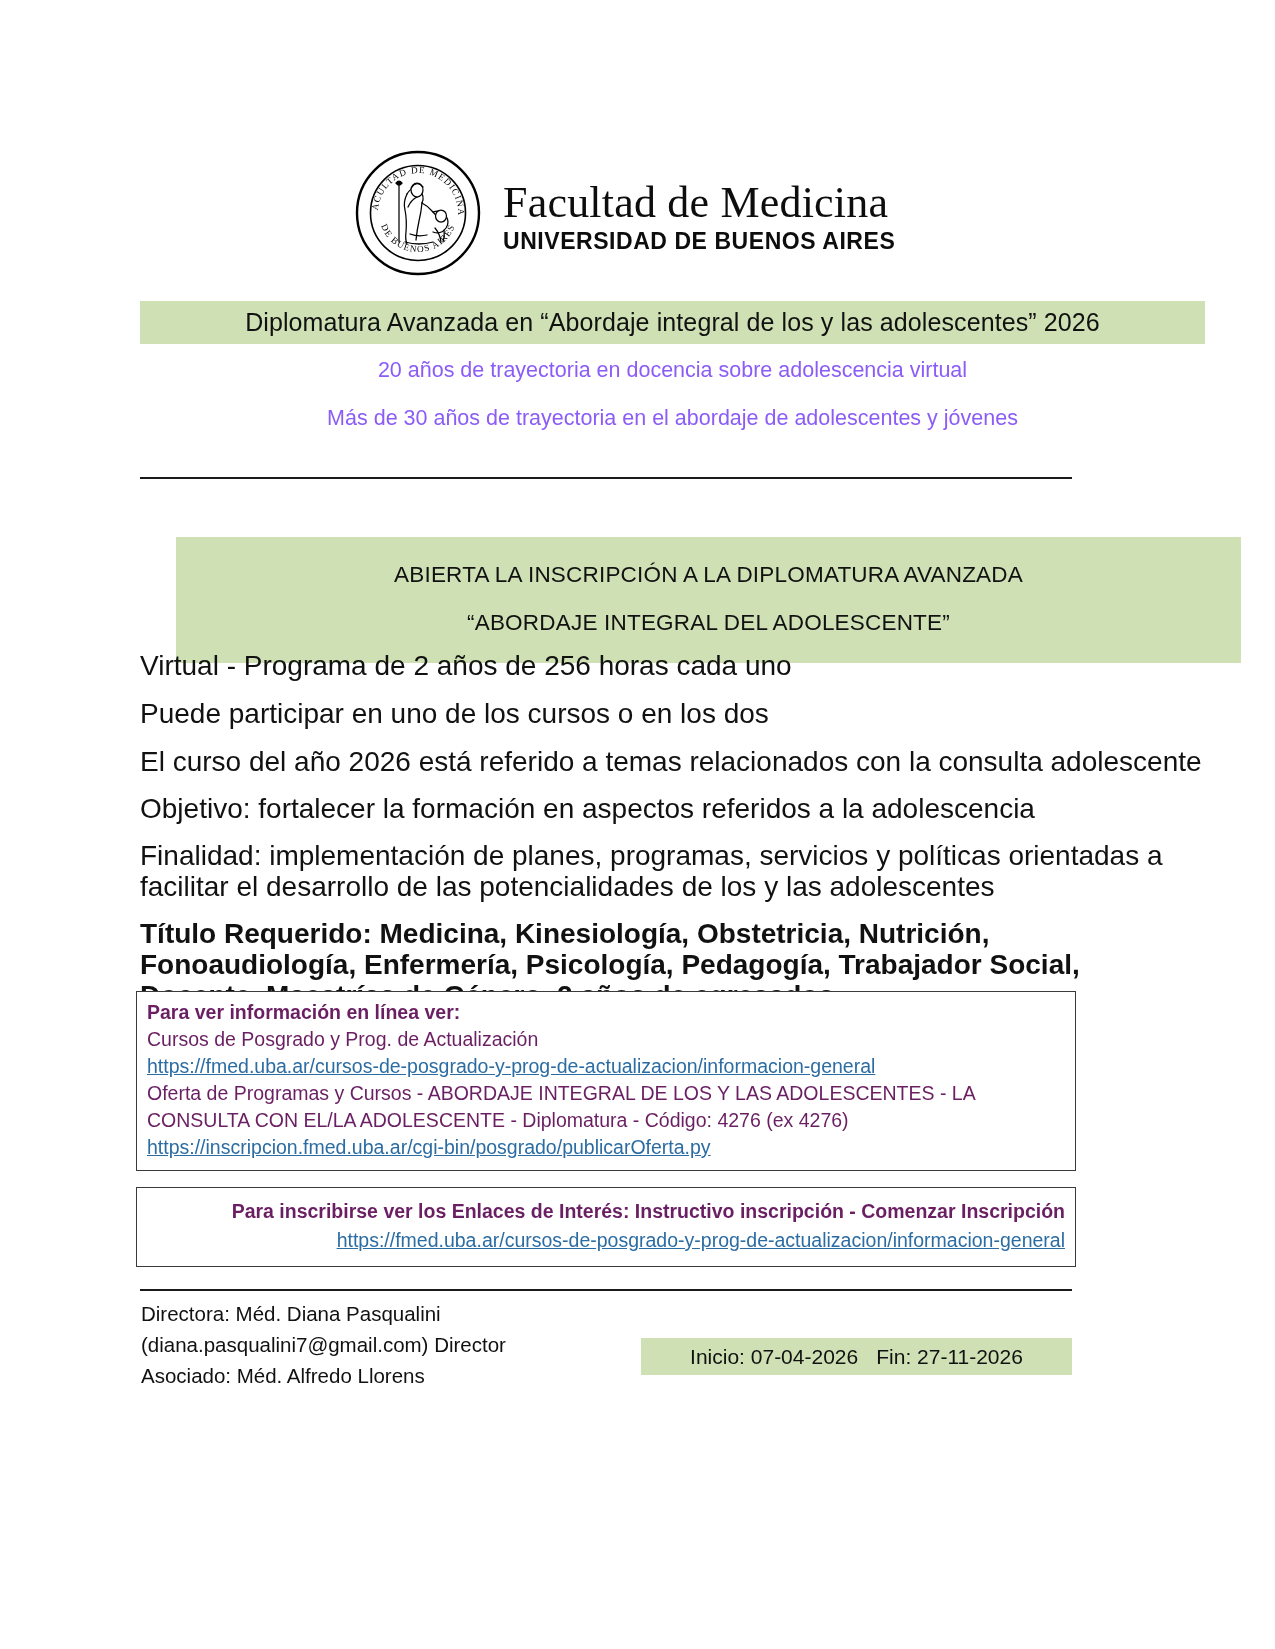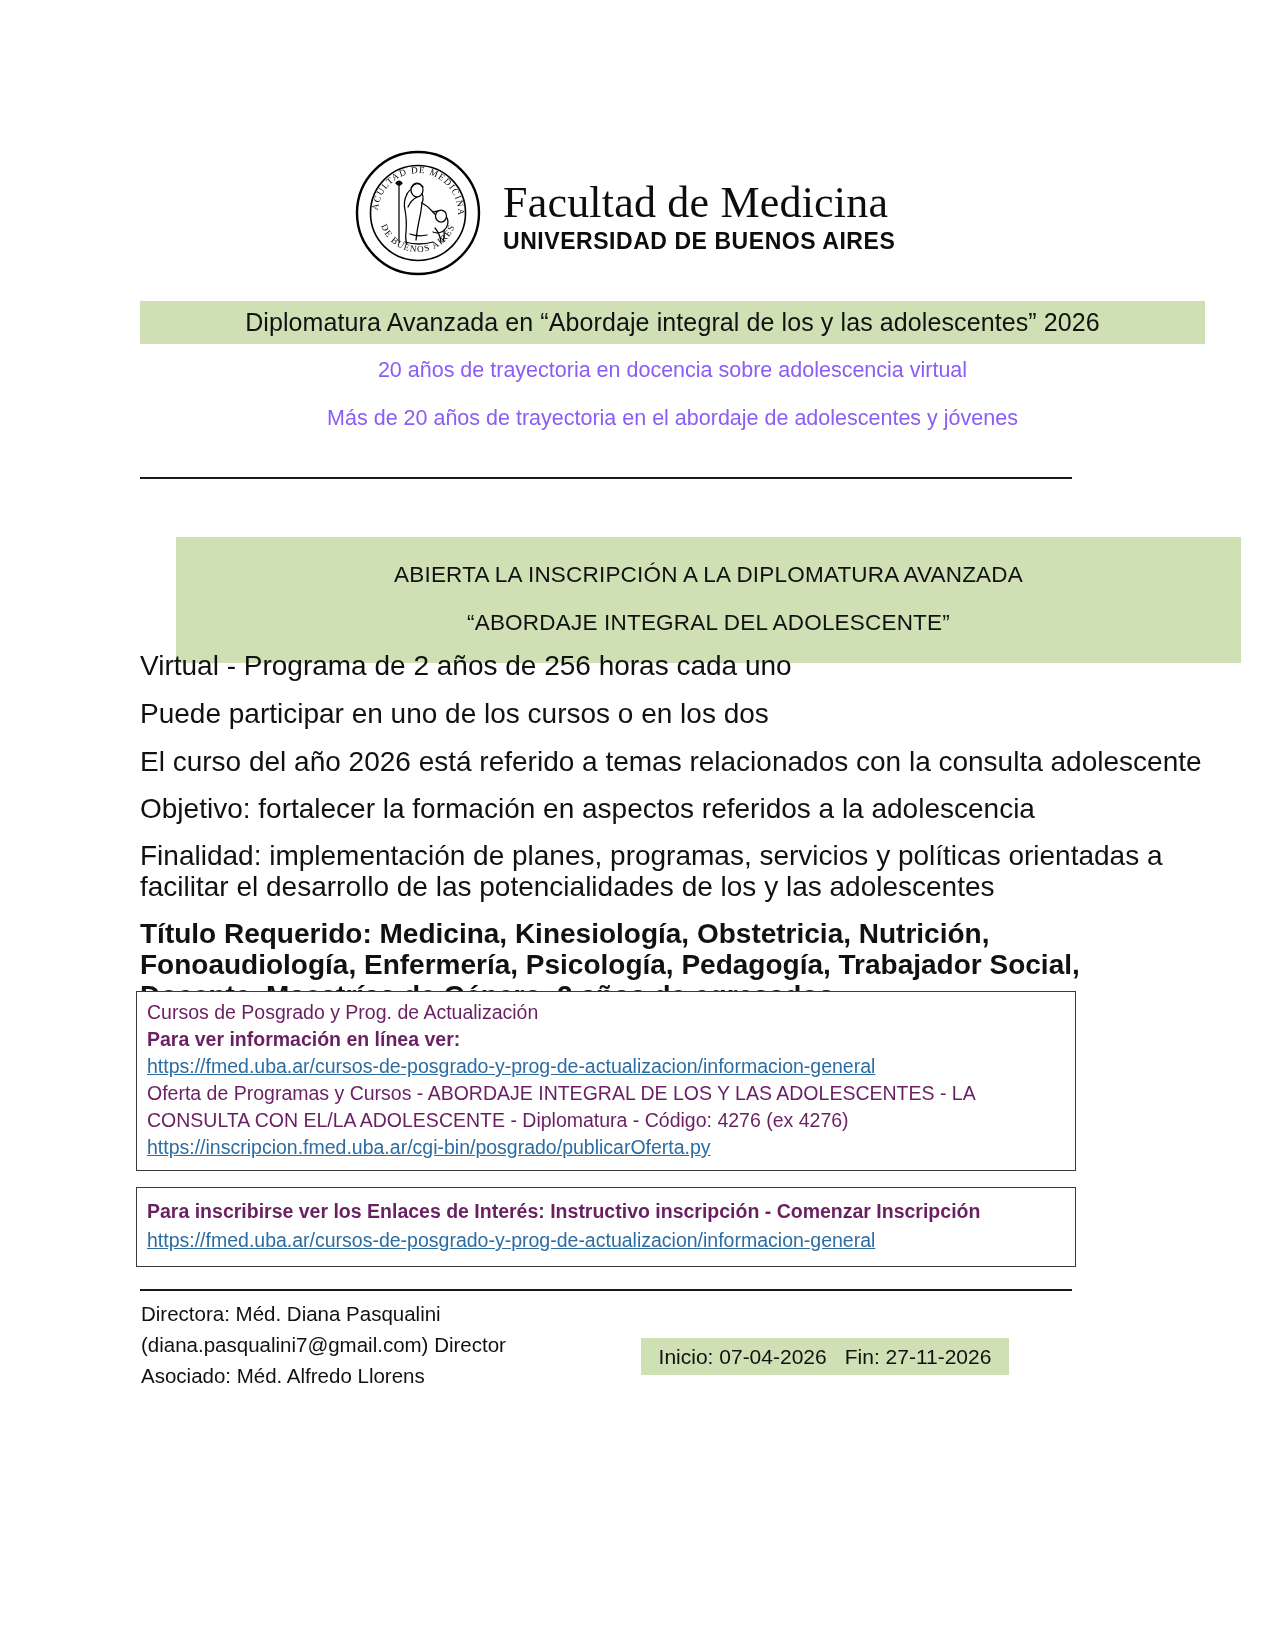--- a/index.html
+++ b/index.html
@@ -138,21 +138,21 @@
     box-sizing: border-box;
     background: #ffffff;
   }
   .box-1 {
     top: 991px;
     padding: 7px 10px 9px 10px;
   }
   .box-2 {
     top: 1187px;
     padding: 9px 10px 11px 10px;
-    text-align: left;
+    text-align: right;
   }
   .box-line {
     font-size: 19.5px;
     line-height: 27px;
     color: #111111;
   }
   .purple-bold {
     color: #6b1f63;
     font-weight: bold;
   }
@@ -173,21 +173,21 @@
     top: 1298px;
     width: 470px;
     font-size: 20.5px;
     line-height: 31px;
     color: #111111;
   }
   .date-banner {
     position: absolute;
     left: 641px;
     top: 1338px;
-    width: 368px;
+    width: 431px;
     background: #cfe0b4;
     text-align: center;
     font-size: 21px;
     line-height: 37px;
     color: #111111;
   }
   .date-banner .gap { display: inline-block; width: 18px; }
 </style>
 </head>
 <body>
@@ -230,39 +230,39 @@
     </div>
     <div class="letterhead-text">
       <div class="lh-title">Facultad de Medicina</div>
       <div class="lh-sub">UNIVERSIDAD DE BUENOS AIRES</div>
     </div>
   </div>
 
   <div class="col green-banner banner-title">Diplomatura Avanzada en “Abordaje integral de los y las adolescentes” 2026</div>
 
   <div class="col tagline tagline-1">20 años de trayectoria en docencia sobre adolescencia virtual</div>
-  <div class="col tagline tagline-2">Más de 20 años de trayectoria en el abordaje de adolescentes y jóvenes</div>
+  <div class="col tagline tagline-2">Más de 30 años de trayectoria en el abordaje de adolescentes y jóvenes</div>
 
   <div class="rule rule-top"></div>
 
   <div class="col green-banner banner-announce">
     <span>ABIERTA LA INSCRIPCIÓN A LA DIPLOMATURA AVANZADA</span>
     <span class="line2">“ABORDAJE INTEGRAL DEL ADOLESCENTE”</span>
   </div>
 
   <div class="col para p1">Virtual - Programa de 2 años de 256 horas cada uno</div>
   <div class="col para p2">Puede participar en uno de los cursos o en los dos</div>
   <div class="col para p3">El curso del año 2026 está referido a temas relacionados con la consulta adolescente</div>
   <div class="col para p5">Finalidad: implementación de planes, programas, servicios y políticas orientadas a facilitar el desarrollo de las potencialidades de los y las adolescentes</div>
   <div class="col para p4">Objetivo: fortalecer la formación en aspectos referidos a la adolescencia</div>
   <div class="col para p6">Título Requerido: Medicina, Kinesiología, Obstetricia, Nutrición, Fonoaudiología, Enfermería, Psicología, Pedagogía, Trabajador Social, Docente, Maestrías de Género. 2 años de egresados</div>
 
   <div class="info-box box-1">
+    <div class="box-line purple-bold">Para ver información en línea ver:</div>
     <div class="box-line purple">Cursos de Posgrado y Prog. de Actualización</div>
-    <div class="box-line purple-bold">Para ver información en línea ver:</div>
     <div class="box-line">
       <span class="link">https://fmed.uba.ar/cursos-de-posgrado-y-prog-de-actualizacion/informacion-general</span>
     </div>
     <div class="box-line purple">Oferta de Programas y Cursos - ABORDAJE INTEGRAL DE LOS Y LAS ADOLESCENTES - LA CONSULTA CON EL/LA ADOLESCENTE - Diplomatura - Código: 4276 (ex 4276)</div>
     <div class="box-line">
       <span class="link">https://inscripcion.fmed.uba.ar/cgi-bin/posgrado/publicarOferta.py</span>
     </div>
   </div>
 
   <div class="info-box box-2">

